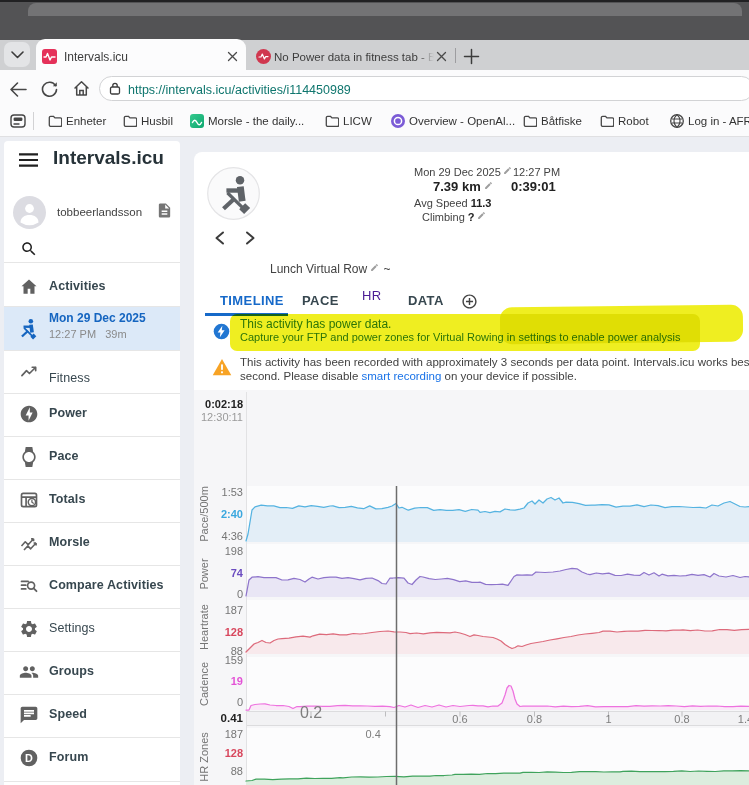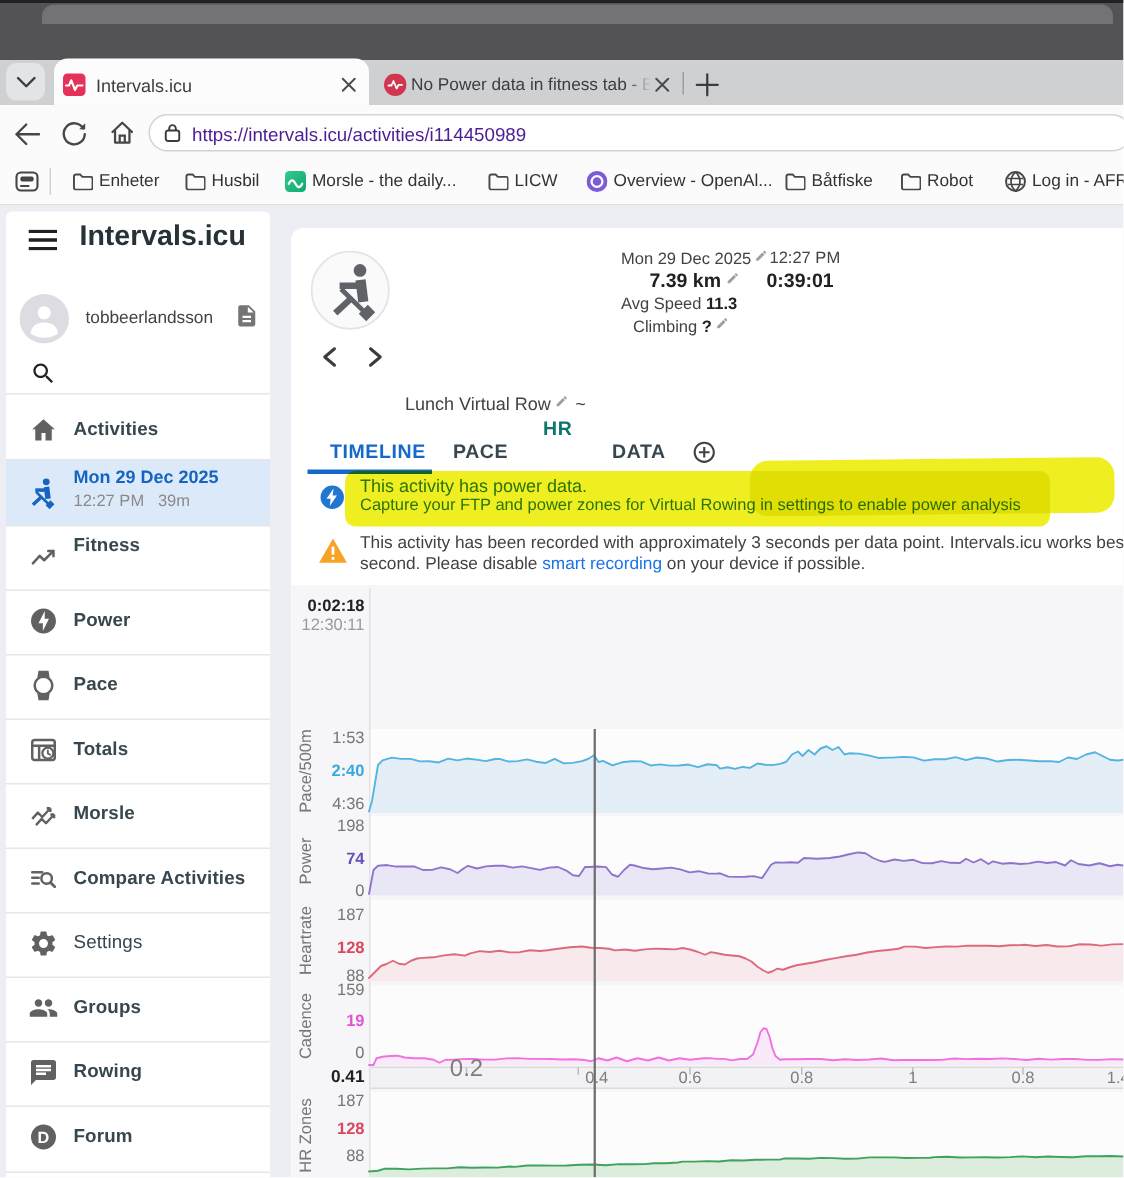--- a/index.html
+++ b/index.html
@@ -50,21 +50,21 @@
   </svg>
 <svg class="abs" style="left:73px;top:80px" width="17" height="17" viewBox="0 0 17 17">
     <path d="M2 8L8.5 1.8 15 8M3.7 6.7V15h9.6V6.7" stroke="#474747" stroke-width="1.5" fill="none" stroke-linecap="round" stroke-linejoin="round"></path>
     <path d="M6.8 15v-4.6h3.4V15" stroke="#474747" stroke-width="1.5" fill="none"></path>
   </svg>
 <div class="abs" style="left:99px;top:76px;width:655px;height:25px;background:#ffffff;border:1px solid #d2d3d5;border-radius:13px"></div>
 <svg class="abs" style="left:109px;top:82px" width="12" height="13" viewBox="0 0 12 13">
     <rect x="1.5" y="5" width="9" height="7" rx="1.5" stroke="#3c3c3c" stroke-width="1.3" fill="none"></rect>
     <path d="M3.8 5V3.6a2.2 2.2 0 0 1 4.4 0V5" stroke="#3c3c3c" stroke-width="1.3" fill="none"></path>
   </svg>
-<div class="abs" style="left:128px;top:83px;font-size:12.5px;color:#4c1d95">https://intervals.icu/activities/i114450989</div>
+<div class="abs" style="left:128px;top:83px;font-size:12.5px;color:#0f766e">https://intervals.icu/activities/i114450989</div>
 
 <div class="abs" style="left:0;top:105px;width:749px;height:32px;background:#fbfbfc;border-bottom:1px solid #e0e0e2"></div>
 <svg class="abs" style="left:10px;top:114px" width="16" height="14" viewBox="0 0 16 14">
     <rect x="1" y="1" width="14" height="12" rx="3" stroke="#454545" stroke-width="1.4" fill="none"></rect>
     <path d="M4 10h5" stroke="#454545" stroke-width="1.4" stroke-linecap="round"></path>
     <rect x="3.6" y="3.6" width="8.8" height="3.4" rx="1.2" fill="#454545"></rect>
   </svg>
 <div class="abs" style="left:33px;top:112px;width:1px;height:18px;background:#d2d2d4"></div>
 
 <svg class="abs" style="left:48px;top:115px" width="14" height="12" viewBox="0 0 14 12">
@@ -151,21 +151,21 @@
 <div class="abs" style="left:4px;top:693.5px;width:176px;height:1px;background:#e6e6e6"></div>
 <div class="abs" style="left:4px;top:736.5px;width:176px;height:1px;background:#e6e6e6"></div>
 <div class="abs" style="left:4px;top:780.5px;width:176px;height:1px;background:#e6e6e6"></div>
 <svg class="abs" style="left:19px;top:277px" width="20" height="20" viewBox="0 0 24 24">
     <path d="M12 3L3 11h2.4v9h5v-6h3.2v6h5v-9H21z" fill="#616161"></path>
   </svg>
 <div class="abs" style="left:49px;top:279px;font-size:12.5px;font-weight:bold;color:#37474f;letter-spacing:0.1px">Activities</div>
 <svg class="abs" style="left:19px;top:361px" width="20" height="20" viewBox="0 0 24 24">
     <path d="M3.5 17.5l5.5-6 3.5 3.5L20 7.5M20 7.5h-4.2M20 7.5v4.2" stroke="#616161" stroke-width="2" fill="none" stroke-linejoin="round" stroke-linecap="round"></path>
   </svg>
-<div class="abs" style="left:49px;top:356px;font-size:12.5px;font-weight:bold;color:#37474f;letter-spacing:0.1px">Fitness</div>
+<div class="abs" style="left:49px;top:371px;font-size:12.5px;font-weight:normal;color:#37474f;letter-spacing:0.1px">Fitness</div>
 <svg class="abs" style="left:19px;top:404px" width="20" height="20" viewBox="0 0 24 24">
     <path d="M12 2.02c-5.51 0-9.98 4.47-9.98 9.98s4.47 9.98 9.98 9.98 9.98-4.47 9.98-9.98S17.51 2.02 12 2.02zM11.48 20v-6.26H8L13 4v6.26h3.35L11.48 20z" fill="#616161"></path>
   </svg>
 <div class="abs" style="left:49px;top:406px;font-size:12.5px;font-weight:bold;color:#37474f;letter-spacing:0.1px">Power</div>
 <svg class="abs" style="left:19px;top:447px" width="20" height="20" viewBox="0 0 24 24">
     <path d="M20 12c0-2.54-1.19-4.81-3.04-6.27L16 0H8l-.95 5.73C5.19 7.19 4 9.45 4 12s1.19 4.81 3.05 6.27L8 24h8l.96-5.73C18.81 16.81 20 14.54 20 12zM6 12c0-3.31 2.69-6 6-6s6 2.69 6 6-2.69 6-6 6-6-2.69-6-6z" fill="#616161"></path>
   </svg>
 <div class="abs" style="left:49px;top:449px;font-size:12.5px;font-weight:bold;color:#37474f;letter-spacing:0.1px">Pace</div>
 <svg class="abs" style="left:19px;top:490px" width="20" height="20" viewBox="0 0 24 24">
     <rect x="3" y="4" width="18" height="16" rx="2" stroke="#616161" stroke-width="2" fill="none"></rect>
@@ -189,21 +189,21 @@
     <path d="M19.14 12.94c.04-.3.06-.61.06-.94 0-.32-.02-.64-.07-.94l2.03-1.58c.18-.14.23-.41.12-.61l-1.92-3.32c-.12-.22-.37-.29-.59-.22l-2.39.96c-.5-.38-1.03-.7-1.62-.94l-.36-2.54c-.04-.24-.24-.41-.48-.41h-3.84c-.24 0-.43.17-.47.41l-.36 2.54c-.59.24-1.13.57-1.62.94l-2.39-.96c-.22-.08-.47 0-.59.22L2.74 8.87c-.12.21-.08.47.12.61l2.03 1.58c-.05.3-.09.63-.09.94s.02.64.07.94l-2.03 1.58c-.18.14-.23.41-.12.61l1.92 3.32c.12.22.37.29.59.22l2.39-.96c.5.38 1.03.7 1.62.94l.36 2.54c.05.24.24.41.48.41h3.84c.24 0 .44-.17.47-.41l.36-2.54c.59-.24 1.13-.56 1.62-.94l2.39.96c.22.08.47 0 .59-.22l1.92-3.32c.12-.22.07-.47-.12-.61l-2.01-1.58zM12 15.6c-1.98 0-3.6-1.62-3.6-3.6s1.62-3.6 3.6-3.6 3.6 1.62 3.6 3.6-1.62 3.6-3.6 3.6z" fill="#616161"></path>
   </svg>
 <div class="abs" style="left:49px;top:621px;font-size:12.5px;font-weight:normal;color:#37474f;letter-spacing:0.1px">Settings</div>
 <svg class="abs" style="left:19px;top:662px" width="20" height="20" viewBox="0 0 24 24">
     <path d="M16 11c1.66 0 2.99-1.34 2.99-3S17.66 5 16 5c-1.66 0-3 1.34-3 3s1.34 3 3 3zm-8 0c1.66 0 2.99-1.34 2.99-3S9.66 5 8 5C6.34 5 5 6.34 5 8s1.34 3 3 3zm0 2c-2.33 0-7 1.17-7 3.5V19h14v-2.5c0-2.33-4.67-3.5-7-3.5zm8 0c-.29 0-.62.02-.97.05 1.16.84 1.97 1.97 1.97 3.45V19h6v-2.5c0-2.33-4.67-3.5-7-3.5z" fill="#616161"></path>
   </svg>
 <div class="abs" style="left:49px;top:664px;font-size:12.5px;font-weight:bold;color:#37474f;letter-spacing:0.1px">Groups</div>
 <svg class="abs" style="left:19px;top:705px" width="20" height="20" viewBox="0 0 24 24">
     <path d="M20 2H4c-1.1 0-1.99.9-1.99 2L2 22l4-4h14c1.1 0 2-.9 2-2V4c0-1.1-.9-2-2-2zM6 9h12v2H6V9zm8 5H6v-2h8v2zm4-6H6V6h12v2z" fill="#616161"></path>
   </svg>
-<div class="abs" style="left:49px;top:707px;font-size:12.5px;font-weight:bold;color:#37474f;letter-spacing:0.1px">Rowing</div>
+<div class="abs" style="left:49px;top:707px;font-size:12.5px;font-weight:bold;color:#37474f;letter-spacing:0.1px">Speed</div>
 <svg class="abs" style="left:19px;top:748px" width="20" height="20" viewBox="0 0 24 24">
     <circle cx="12" cy="12" r="10" fill="#616161"></circle>
     <text x="12" y="16.6" font-family="Liberation Sans,sans-serif" font-size="13" font-weight="bold" fill="#fff" text-anchor="middle">D</text>
   </svg>
 <div class="abs" style="left:49px;top:750px;font-size:12.5px;font-weight:bold;color:#37474f;letter-spacing:0.1px">Forum</div>
 
 <div class="abs" style="left:0;top:137px;width:749px;height:648px;background:#eceef3;z-index:-1"></div>
 
 <div class="abs" style="left:194px;top:152px;width:555px;height:633px;background:#fff;border-radius:8px 0 0 0"></div>
 
@@ -238,21 +238,21 @@
 <div class="abs" style="left:422px;top:211px;font-size:11px;color:#424242">Climbing <b style="color:#212121">?</b><svg style="display:inline-block;margin:0 0 1px 2px" width="9" height="9" viewBox="0 0 24 24">
       <path d="M3 17.25V21h3.75L17.81 9.94l-3.75-3.75L3 17.25zM20.71 7.04a.996.996 0 000-1.41l-2.34-2.34a.996.996 0 00-1.41 0l-1.83 1.83 3.75 3.75 1.83-1.83z" fill="#9e9e9e"></path>
     </svg></div>
 
 <div class="abs" style="left:270px;top:262px;font-size:12px;color:#424242">Lunch Virtual Row<svg style="display:inline-block;margin:0 1px 1px 3px" width="9" height="9" viewBox="0 0 24 24">
       <path d="M3 17.25V21h3.75L17.81 9.94l-3.75-3.75L3 17.25zM20.71 7.04a.996.996 0 000-1.41l-2.34-2.34a.996.996 0 00-1.41 0l-1.83 1.83 3.75 3.75 1.83-1.83z" fill="#9e9e9e"></path>
     </svg> ~</div>
 
 <div class="abs" style="left:220px;top:293px;font-size:13px;font-weight:bold;letter-spacing:0.4px;color:#1669c9">TIMELINE</div>
 <div class="abs" style="left:302px;top:293px;font-size:13px;font-weight:bold;letter-spacing:0.4px;color:#37474f">PACE</div>
-<div class="abs" style="left:362px;top:278px;font-size:13px;font-weight:bold;letter-spacing:0.4px;color:#0f766e">HR</div>
+<div class="abs" style="left:362px;top:288px;font-size:13px;font-weight:normal;letter-spacing:0.4px;color:#4c1d95">HR</div>
 <div class="abs" style="left:408px;top:293px;font-size:13px;font-weight:bold;letter-spacing:0.4px;color:#37474f">DATA</div>
 <svg class="abs" style="left:461px;top:293px" width="17" height="17" viewBox="0 0 24 24">
     <path d="M12 2C6.48 2 2 6.48 2 12s4.48 10 10 10 10-4.48 10-10S17.52 2 12 2zm0 18c-4.41 0-8-3.59-8-8s3.59-8 8-8 8 3.59 8 8-3.59 8-8 8zm1-13h-2v4H7v2h4v4h2v-4h4v-2h-4V7z" fill="#424242"></path>
   </svg>
 <div class="abs" style="left:205px;top:313px;width:83px;height:3px;background:#1669c9"></div>
 
 <svg class="abs" style="left:213px;top:323px" width="17" height="17" viewBox="0 0 24 24">
     <circle cx="12" cy="12" r="11" fill="#2176d2"></circle>
     <path d="M13.2 3.8L6.6 13.4h3.9L9.7 20.2l6.7-9.8h-4z" fill="#fff"></path>
   </svg>
@@ -317,18 +317,18 @@
 <div class="abs" style="left:176px;top:676px;width:60px;height:16px;font-size:11px;color:#757575;text-align:center;transform:rotate(-90deg) translateY(0px);transform-origin:center">Cadence</div>
 <div class="abs" style="left:183px;top:654.2px;width:60px;text-align:right;font-size:11px;color:#757575">159</div>
 <div class="abs" style="left:183px;top:675.2px;width:60px;text-align:right;font-size:11px;font-weight:bold;color:#e353d6">19</div>
 <div class="abs" style="left:183px;top:695.7px;width:60px;text-align:right;font-size:11px;color:#757575">0</div>
 <div class="abs" style="left:176px;top:749px;width:60px;height:16px;font-size:11px;color:#757575;text-align:center;transform:rotate(-90deg) translateY(0px);transform-origin:center">HR Zones</div>
 <div class="abs" style="left:183px;top:728.2px;width:60px;text-align:right;font-size:11px;color:#757575">187</div>
 <div class="abs" style="left:183px;top:746.7px;width:60px;text-align:right;font-size:11px;font-weight:bold;color:#d8485e">128</div>
 <div class="abs" style="left:183px;top:765.2px;width:60px;text-align:right;font-size:11px;color:#757575">88</div>
 <div class="abs" style="left:183px;top:711.9px;width:60px;text-align:right;font-size:11.5px;font-weight:bold;color:#212121">0.41</div>
 <div class="abs" style="left:291.0px;top:704px;width:40px;text-align:center;font-size:16px;color:#7d7d7d">0.2</div>
-<div class="abs" style="left:365.5px;top:713px;width:40px;text-align:right;font-size:11px;color:#7d7d7d">0.4</div>
+<div class="abs" style="left:365.5px;top:728px;width:40px;text-align:left;font-size:11px;color:#7d7d7d">0.4</div>
 <div class="abs" style="left:440.0px;top:713px;width:40px;text-align:center;font-size:11px;color:#7d7d7d">0.6</div>
 <div class="abs" style="left:514.5px;top:713px;width:40px;text-align:center;font-size:11px;color:#7d7d7d">0.8</div>
 <div class="abs" style="left:588.5px;top:713px;width:40px;text-align:center;font-size:11px;color:#7d7d7d">1</div>
 <div class="abs" style="left:662.0px;top:713px;width:40px;text-align:center;font-size:11px;color:#7d7d7d">0.8</div>
 <div class="abs" style="left:725.5px;top:713px;width:40px;text-align:center;font-size:11px;color:#7d7d7d">1.4</div>
 
 </body></html>

